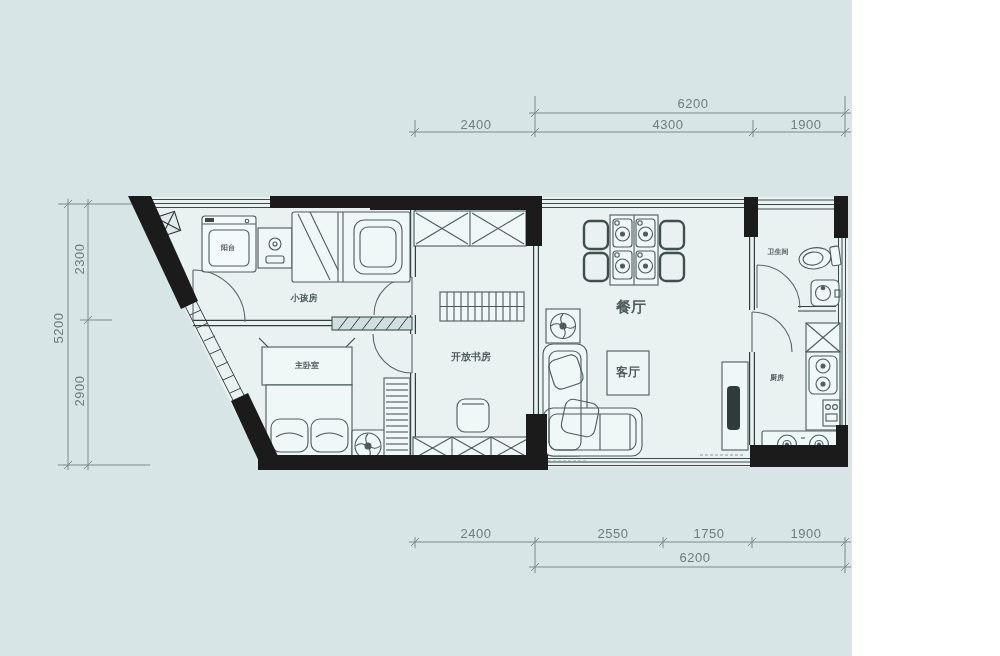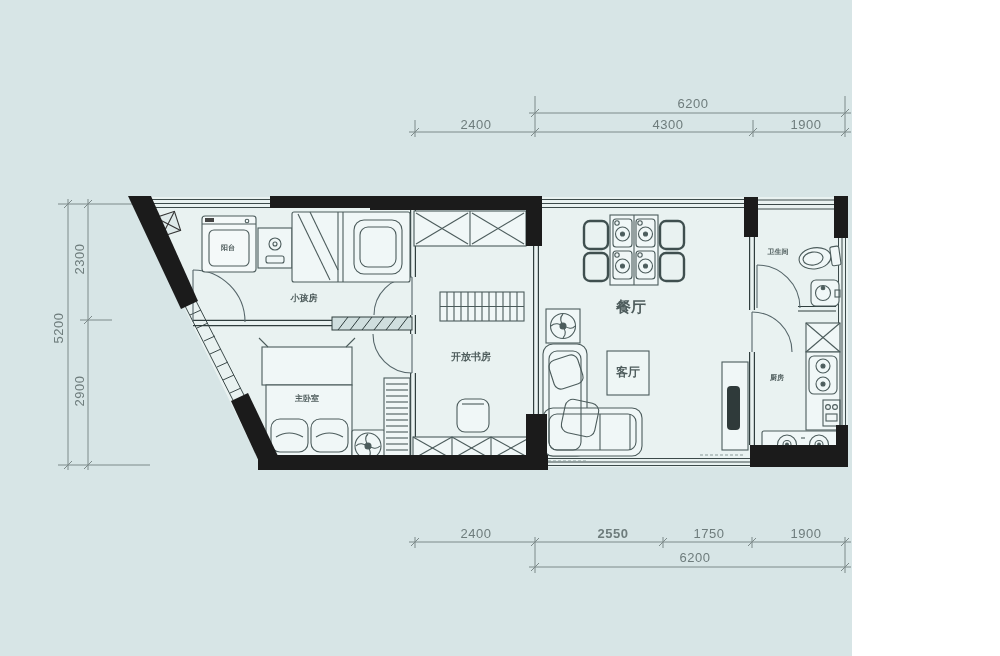--- a/index.html
+++ b/index.html
@@ -378,36 +378,36 @@
     <rect x="526" y="414" width="21" height="51"></rect>
   </g>
 </svg>
 
   <div class="lbl" style="left:693px;top:103px;">6200</div>
   <div class="lbl" style="left:476px;top:124px;">2400</div>
   <div class="lbl" style="left:668px;top:124px;">4300</div>
   <div class="lbl" style="left:806px;top:124px;">1900</div>
 
   <div class="lbl" style="left:476px;top:533px;">2400</div>
-  <div class="lbl" style="left:613px;top:533px;font-weight:bold;">2550</div>
+  <div class="lbl" style="left:613px;top:533px;">2550</div>
   <div class="lbl" style="left:709px;top:533px;">1750</div>
   <div class="lbl" style="left:806px;top:533px;">1900</div>
   <div class="lbl" style="left:695px;top:557px;">6200</div>
 
   <div class="lbl v" style="left:58px;top:328px;">5200</div>
   <div class="lbl v" style="left:79px;top:259px;">2300</div>
   <div class="lbl v" style="left:79px;top:391px;">2900</div>
 
   <div class="lbl v" style="left:878px;top:252px;">2100</div>
   <div class="lbl v" style="left:878px;top:341px;">1400</div>
   <div class="lbl v" style="left:878px;top:415px;">1700</div>
   <div class="lbl v" style="left:902px;top:329px;">5200</div>
 
   <div class="room" style="left:228px;top:247px;font-size:7px;">阳台</div>
   <div class="room" style="left:304px;top:298px;font-size:9px;">小孩房</div>
-  <div class="room" style="left:307px;top:366px;font-size:8px;margin-top:33px;">主卧室</div>
+  <div class="room" style="left:307px;top:366px;font-size:8px;">主卧室</div>
   <div class="room" style="left:471px;top:357px;font-size:10px;">开放书房</div>
   <div class="room" style="left:631px;top:306px;font-size:15px;">餐厅</div>
   <div class="room" style="left:628px;top:372px;font-size:12px;">客厅</div>
   <div class="room" style="left:778px;top:251px;font-size:7px;">卫生间</div>
   <div class="room" style="left:777px;top:377px;font-size:7px;">厨房</div>
 
 </div>
 
 </body></html>

